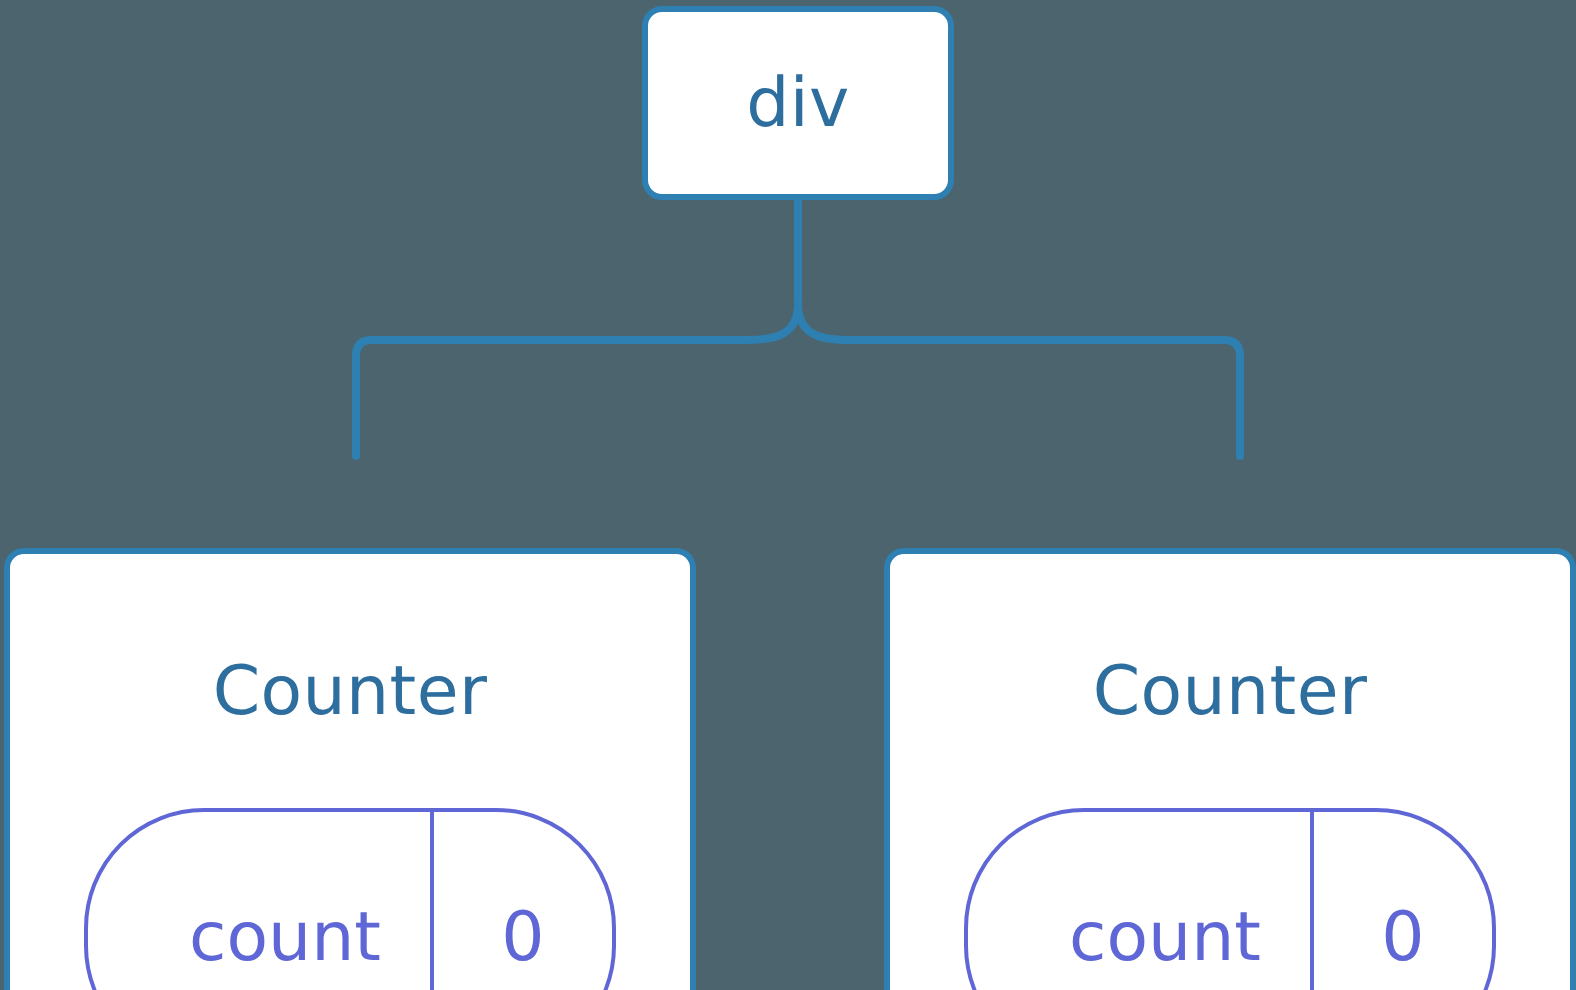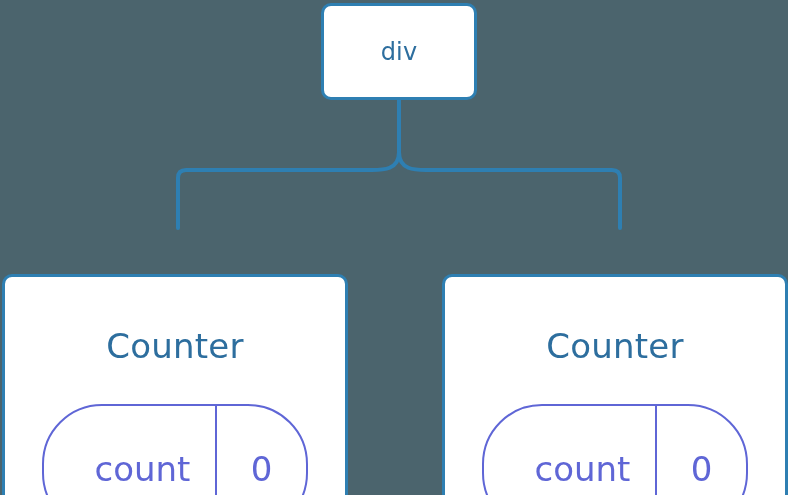--- a/index.html
+++ b/index.html
@@ -50,21 +50,21 @@
   .node--root {
     left: 321px;
     top: 3px;
     width: 156px;
     height: 97px;
     justify-content: center;
   }
 
   .node__tag {
     color: #2d6e9e;
-    font-size: 24px;
+    font-size: 34px;
     line-height: 1;
     letter-spacing: 0.2px;
   }
 
   
   .node--component {
     width: 346px;
     height: 262px;
     top: 228px;
     justify-content: flex-start;

